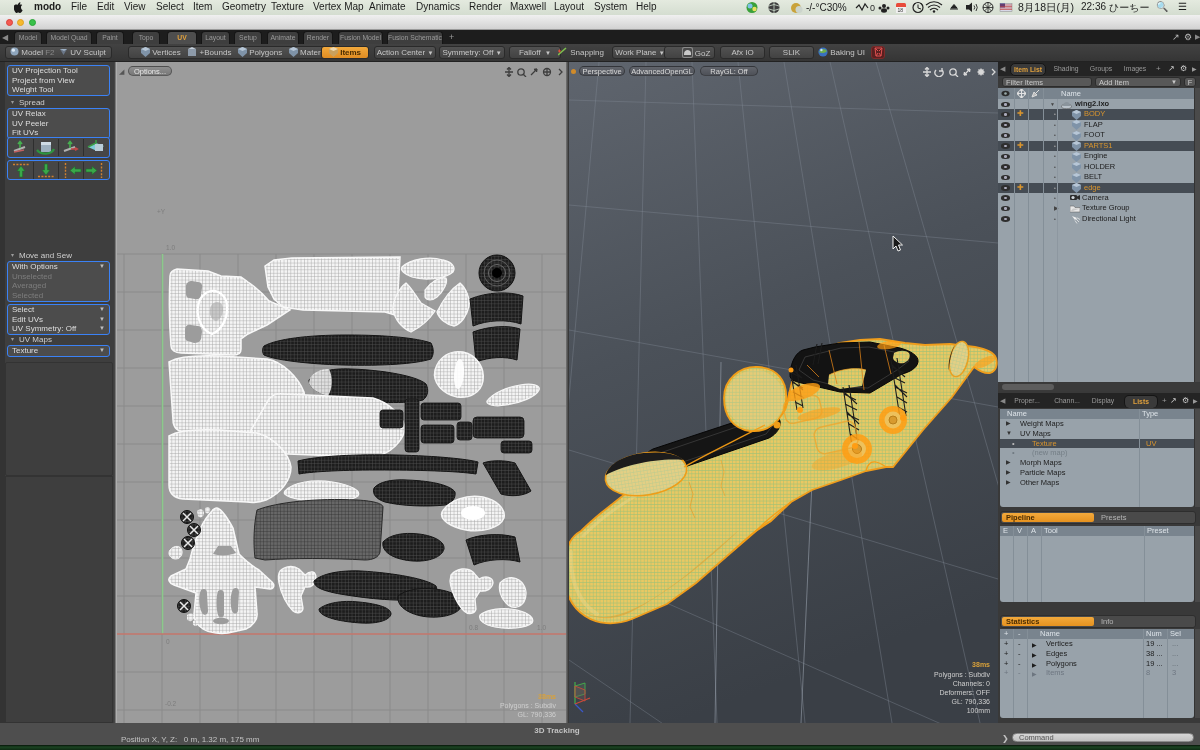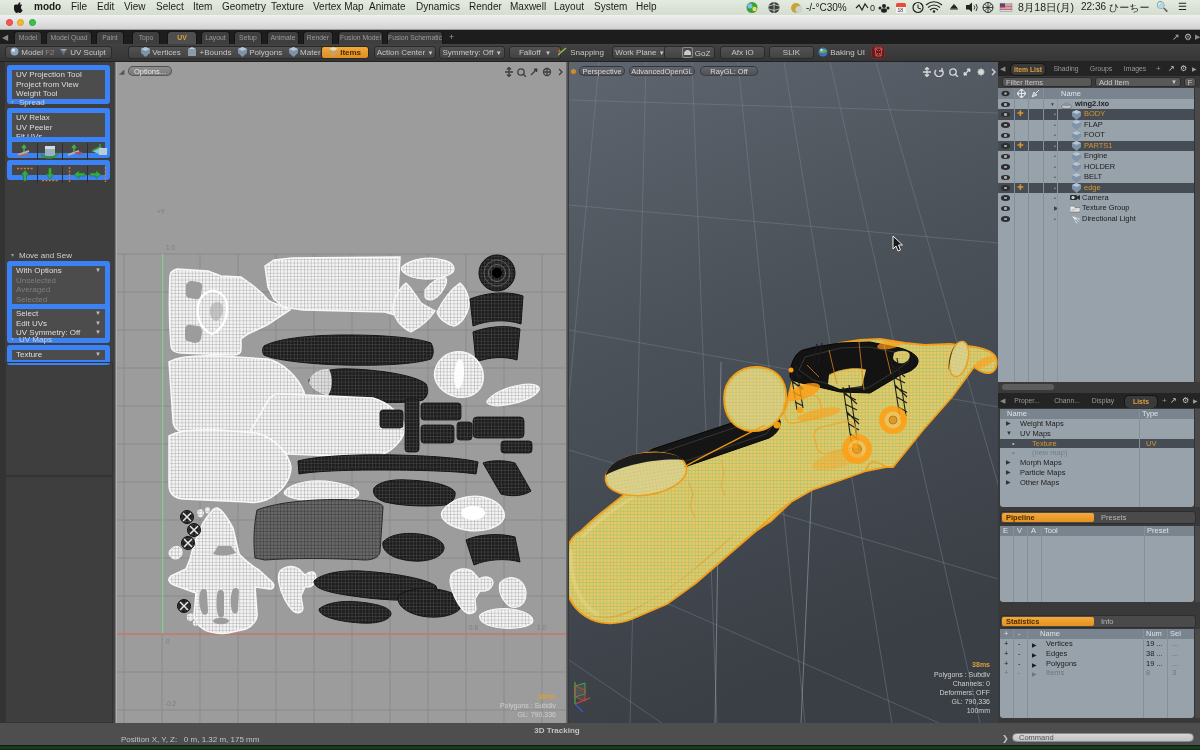--- a/index.html
+++ b/index.html
@@ -31,21 +31,21 @@
 #toolbar { position:absolute; left:0; top:44px; width:1200px; height:18px;
   background:linear-gradient(#424242,#353535); border-bottom:1px solid #222; }
 .tbtn { position:absolute; top:2px; height:13px; background:linear-gradient(#525252,#424242);
   border:1px solid #2a2a2a; border-radius:3px; color:#c6c6c6; font-size:8px;
   line-height:12px; text-align:center; white-space:nowrap; }
 .tbtn.orange { background:linear-gradient(#f2a93c,#e08c22); color:#4a2c00; font-weight:bold; }
 
 
 #sidebar { position:absolute; left:0; top:62px; width:117px; height:661px; background:#3e3e3e; }
 .sbgroup { position:absolute; left:7px; width:103px; background:#4c4c4c;
-  border:5px solid #3b82f6; border-radius:3px; }
+  border:1px solid #3b82f6; border-radius:3px; }
 .sbtn { height:9.7px; color:#dedede; font-size:8px; line-height:9.5px; padding-left:4px;
   white-space:nowrap; }
 .sbtn.dim { color:#7e7e7e; }
 .sbtn .dd { float:right; margin-right:4px; color:#bdbdbd; font-size:6px; }
 .shead { position:absolute; left:7px; width:103px; height:9px; color:#cfcfcf;
   font-size:8px; line-height:9px; padding-left:12px; }
 .shead:before { content:"▾"; position:absolute; left:4px; font-size:6px; color:#9a9a9a; }
 
 
 #uvport  { position:absolute; left:117px; top:62px; width:449px; height:622px; background:#9c9c9c; }

